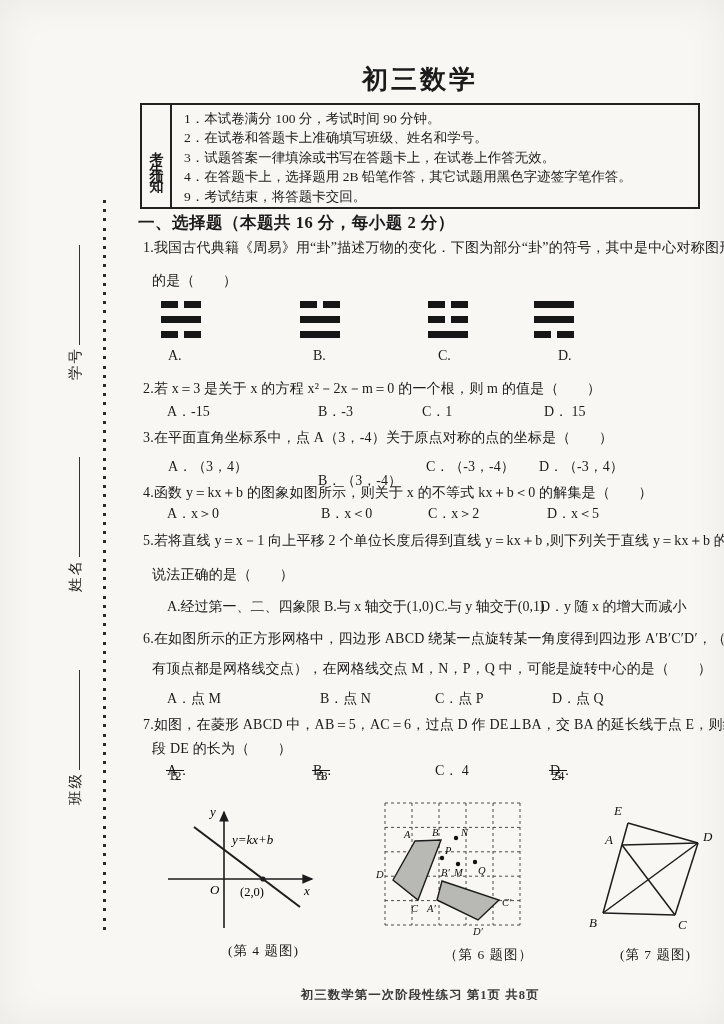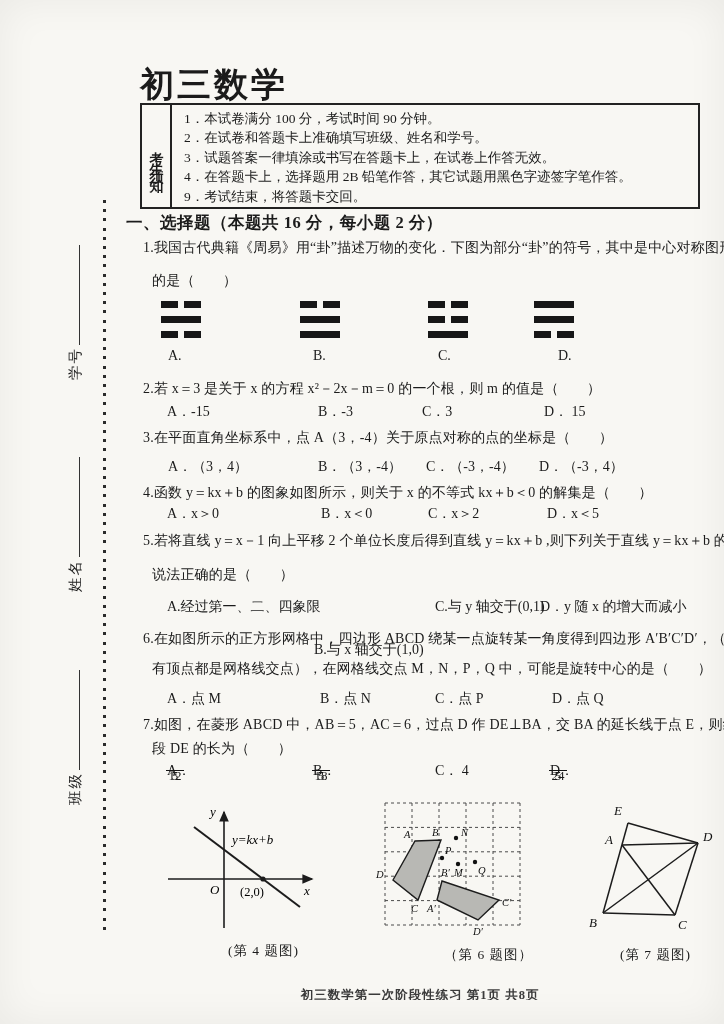--- a/index.html
+++ b/index.html
@@ -17,39 +17,39 @@
     box-shadow:inset 0 0 40px rgba(0,0,0,.06);
   }
   .abs{position:absolute;}
   
   .header-line{
     left:120px;top:33px;width:584px;
     text-align:center;font-size:15.5px;font-weight:bold;letter-spacing:.5px;
   }
   .paper-title{
     left:140px;top:62px;width:560px;
-    text-align:left;font-size:34px;font-weight:bold;letter-spacing:3px;
+    text-align:center;font-size:26px;font-weight:bold;letter-spacing:3px;
   }
   
   .notice{
     left:140px;top:103px;width:556px;height:102px;
     border:2px solid #222;display:flex;background:transparent;
   }
   .notice-left{
     width:28px;border-right:2px solid #222;
     display:flex;align-items:center;justify-content:center;
   }
   .notice-left span{
     writing-mode:vertical-rl;letter-spacing:9px;
     font-size:14px;font-weight:bold;padding-top:6px;
   }
   .notice-body{flex:1;padding:4px 20px 2px 12px;}
   .notice-body div{font-size:13.5px;line-height:19.4px;white-space:nowrap;}
   
-  .section-title{left:126px;top:212px;font-size:16.5px;font-weight:bold;letter-spacing:.5px;}
+  .section-title{left:138px;top:212px;font-size:16.5px;font-weight:bold;letter-spacing:.5px;}
   .qline{font-size:14px;letter-spacing:.2px;white-space:nowrap;}
   .opts{left:0;top:0;width:724px;height:22px;}
   .opts span{position:absolute;font-size:14px;white-space:nowrap;}
   
   .trigram{position:absolute;width:40px;}
   .tri-row{height:7px;margin-bottom:8px;background:#171717;}
   .tri-row.broken{background:none;display:flex;justify-content:space-between;}
   .tri-row.broken i{width:17px;height:7px;background:#171717;display:block;}
   
   .opt-frac{display:inline-flex;align-items:center;}
@@ -158,45 +158,45 @@
     <span style="left:168px;">A.</span>
     <span style="left:313px;">B.</span>
     <span style="left:438px;">C.</span>
     <span style="left:558px;">D.</span>
   </div>
 
   <div class="abs qline" style="left:143px;top:380px;">2.若 x＝3 是关于 x 的方程 x²－2x－m＝0 的一个根，则 m 的值是（　　）</div>
   <div class="abs opts" style="top:403px;">
     <span style="left:167px;">A．-15</span>
     <span style="left:318px;">B．-3</span>
-    <span style="left:422px;">C．3</span>
+    <span style="left:422px;">C．1</span>
     <span style="left:544px;">D． 15</span>
   </div>
 
   <div class="abs qline" style="left:143px;top:429px;">3.在平面直角坐标系中，点 A（3，-4）关于原点对称的点的坐标是（　　）</div>
   <div class="abs opts" style="top:458px;">
     <span style="left:168px;">A．（3，4）</span>
-    <span style="left:318px;">B．（3，-4）</span>
+    <span style="left:318px;margin-top:14px;">B．（3，-4）</span>
     <span style="left:426px;">C．（-3，-4）</span>
     <span style="left:539px;">D．（-3，4）</span>
   </div>
 
   <div class="abs qline" style="left:143px;top:484px;">4.函数 y＝kx＋b 的图象如图所示，则关于 x 的不等式 kx＋b＜0 的解集是（　　）</div>
   <div class="abs opts" style="top:505px;">
     <span style="left:167px;">A．x＞0</span>
     <span style="left:321px;">B．x＜0</span>
     <span style="left:428px;">C．x＞2</span>
     <span style="left:547px;">D．x＜5</span>
   </div>
 
   <div class="abs qline" style="left:143px;top:532px;">5.若将直线 y＝x－1 向上平移 2 个单位长度后得到直线 y＝kx＋b ,则下列关于直线 y＝kx＋b 的</div>
   <div class="abs qline" style="left:152px;top:566px;">说法正确的是（　　）</div>
   <div class="abs opts" style="top:598px;">
     <span style="left:167px;">A.经过第一、二、四象限</span>
-    <span style="left:314px;margin-top:43px;">B.与 x 轴交于(1,0)</span>
+    <span style="left:324px;">B.与 x 轴交于(1,0)</span>
     <span style="left:435px;">C.与 y 轴交于(0,1)</span>
     <span style="left:540px;">D．y 随 x 的增大而减小</span>
   </div>
 
   <div class="abs qline" style="left:143px;top:630px;">6.在如图所示的正方形网格中，四边形 ABCD 绕某一点旋转某一角度得到四边形 A′B′C′D′，（所</div>
   <div class="abs opts" style="top:690px;">
     <span style="left:167px;">A．点 M</span>
     <span style="left:320px;">B．点 N</span>
     <span style="left:435px;">C．点 P</span>
     <span style="left:552px;">D．点 Q</span>

